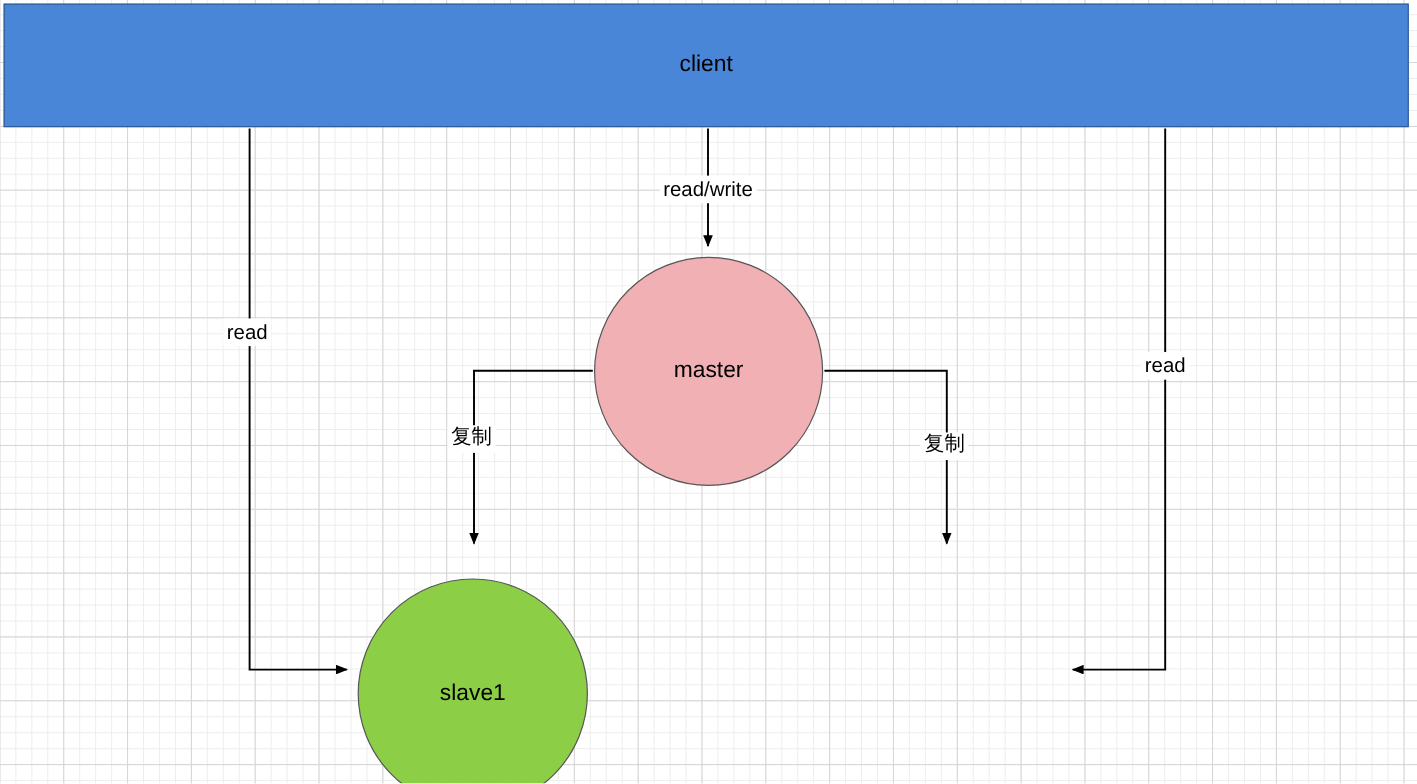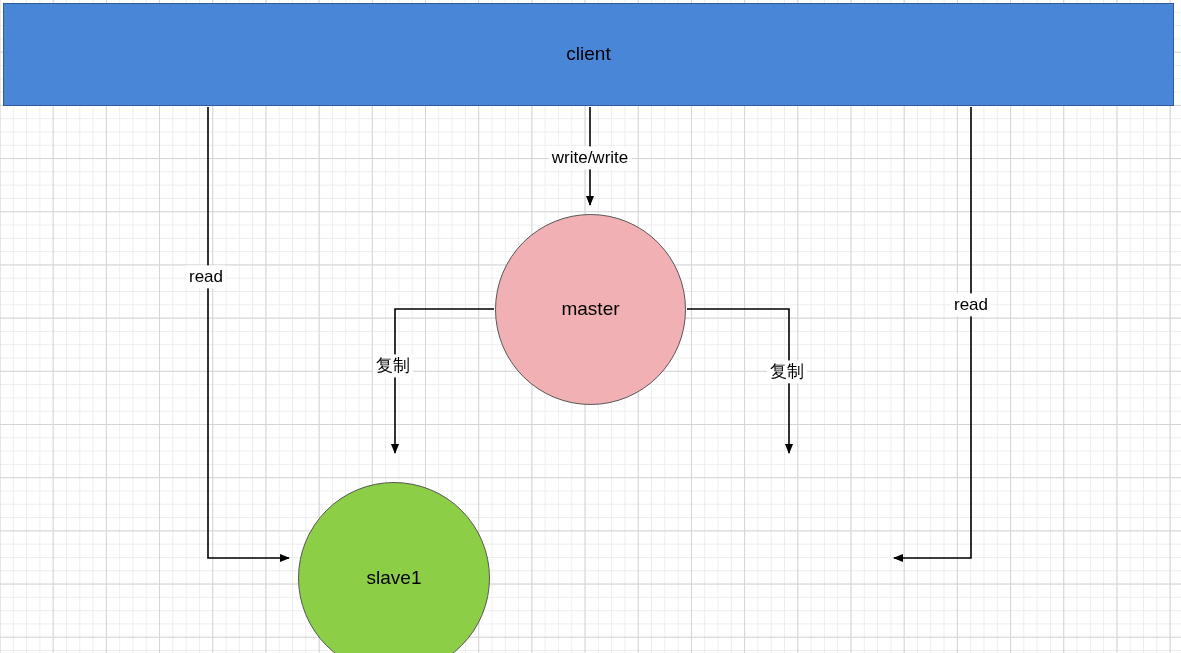--- a/index.html
+++ b/index.html
@@ -84,21 +84,21 @@
     position: absolute;
     background: #ffffff;
     color: #000000;
     font-size: 17px;
     line-height: 1.25;
     padding: 1px 3px;
     white-space: nowrap;
     transform: translate(-50%, -50%);
   }
   .cjk {
-    font-family: Liberation Serif, serif;
+    font-family: Liberation Mono, monospace;
   }
 </style>
 </head>
 <body>
 
 <div id="canvas">
 
   <svg id="edges" viewBox="0 0 1181 653" width="1181" height="653" xmlns="http://www.w3.org/2000/svg">
     <defs>
       <marker id="arrowhead" markerWidth="10" markerHeight="8" refX="9" refY="4" orient="auto" markerUnits="userSpaceOnUse">
@@ -123,21 +123,21 @@
 
   <div class="node client-box">
     <span>client</span>
   </div>
 
   <div class="node circle slave1-circle">
     <span>slave1</span>
   </div>
 
 
-  <div class="edge-label" style="left:590px; top:158px;">write/write</div>
+  <div class="edge-label" style="left:590px; top:158px;">read/write</div>
 
   <div class="edge-label" style="left:206px; top:277px;">read</div>
 
   <div class="edge-label" style="left:971px; top:305px;">read</div>
 
   <div class="edge-label cjk" style="left:393px; top:366px;">复制</div>
 
   <div class="edge-label cjk" style="left:787px; top:372px;">复制</div>
 
 </div>

